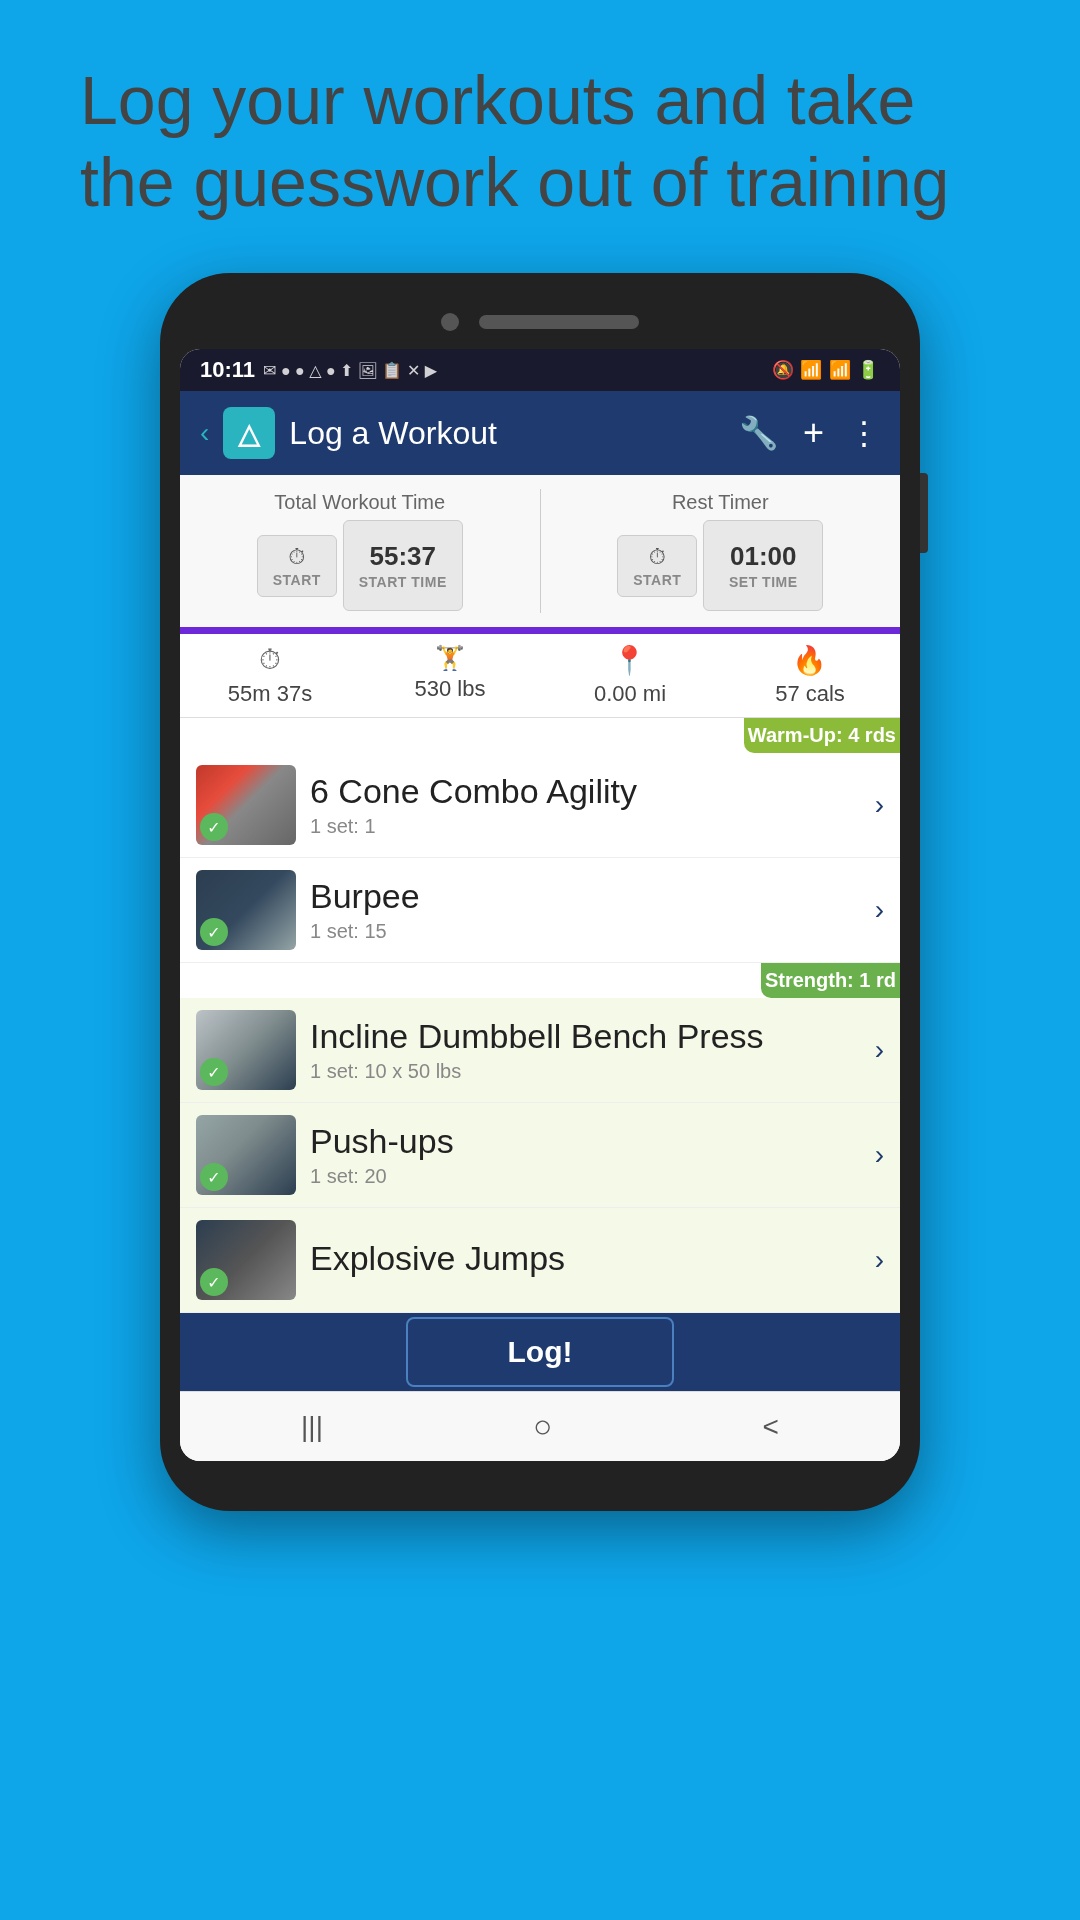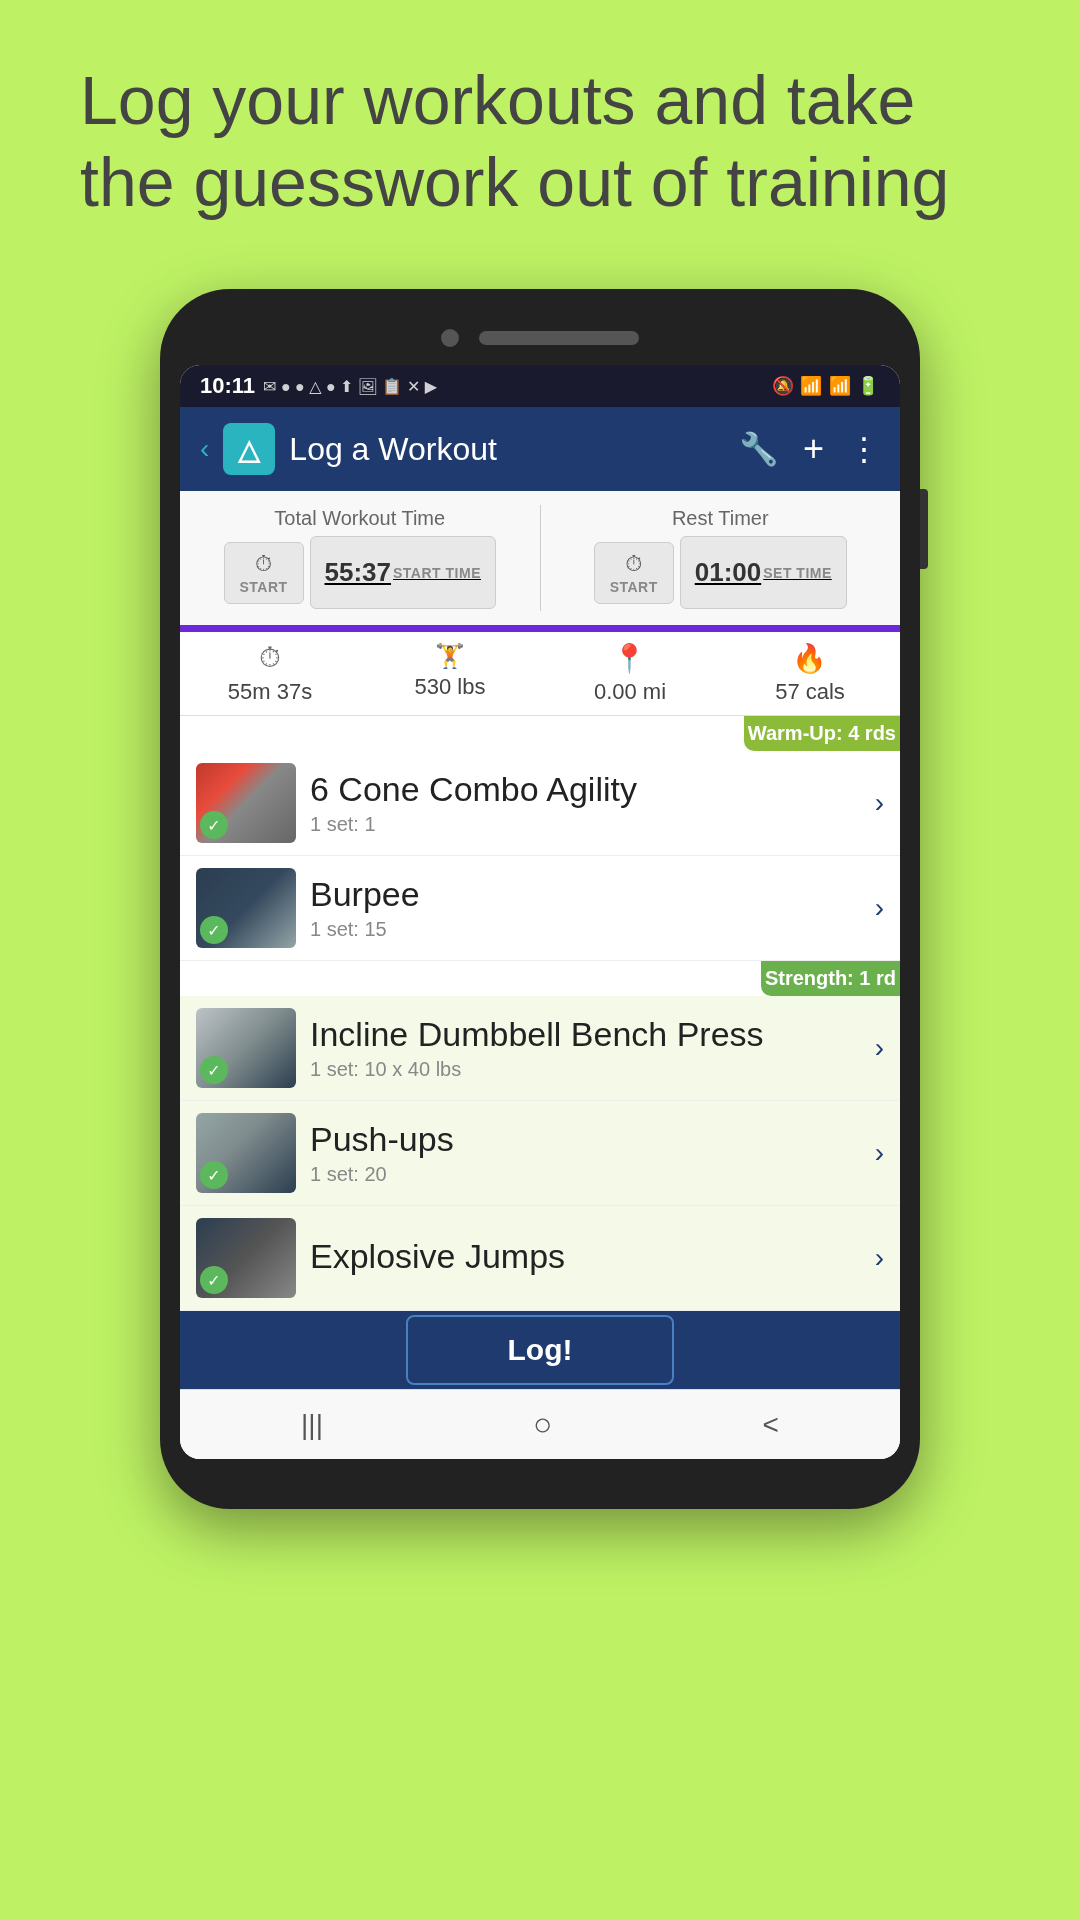--- a/index.html
+++ b/index.html
@@ -11,21 +11,21 @@
       font-family: 'Arial', sans-serif;
       overflow: hidden;
       display: flex;
       flex-direction: column;
       align-items: center;
     }
 
     .page-bg {
       width: 100%;
       height: 100%;
-      background: #bef264;
+      background: #0ea5e9;
       display: flex;
       flex-direction: column;
       align-items: center;
     }
 
     .headline {
       text-align: left;
       padding: 60px 80px 40px 80px;
       width: 100%;
     }
@@ -38,21 +38,21 @@
     }
 
     
     .phone-frame {
       width: 760px;
       background: #222;
       border-radius: 70px;
       padding: 30px 20px 50px 20px;
       box-shadow: 0 20px 60px rgba(0,0,0,0.4);
       position: relative;
-      margin-top: 26px;
+      margin-top: 10px;
     }
 
     .phone-top-bar {
       display: flex;
       justify-content: center;
       align-items: center;
       padding: 10px 0 18px 0;
     }
 
     .phone-camera {
@@ -214,25 +214,24 @@
       font-weight: 600;
       letter-spacing: 0.5px;
     }
 
     .timer-value {
       background: #e8e8e8;
       border: 1px solid #ccc;
       border-radius: 6px;
       padding: 20px 14px;
       display: flex;
-      flex-direction: row;
+      flex-direction: column;
       align-items: center;
       gap: 2px;
       min-width: 120px;
-      text-decoration: underline;
     }
 
     .timer-value-num {
       font-size: 26px;
       font-weight: bold;
       color: #333;
     }
 
     .timer-value-label {
       font-size: 14px;
@@ -537,21 +536,21 @@
         <div class="section-tag">
           <span class="section-badge badge-strength">Strength: 1 rd</span>
         </div>
 
         <div class="exercise-item strength-bg">
           <div class="exercise-thumb thumb-gym3">
             <div class="check-badge">✓</div>
           </div>
           <div class="exercise-info">
             <div class="exercise-name">Incline Dumbbell Bench Press</div>
-            <div class="exercise-detail">1 set: 10 x 40 lbs</div>
+            <div class="exercise-detail">1 set: 10 x 50 lbs</div>
           </div>
           <span class="exercise-arrow">›</span>
         </div>
 
         <div class="exercise-item strength-bg">
           <div class="exercise-thumb thumb-gym4">
             <div class="check-badge">✓</div>
           </div>
           <div class="exercise-info">
             <div class="exercise-name">Push-ups</div>

